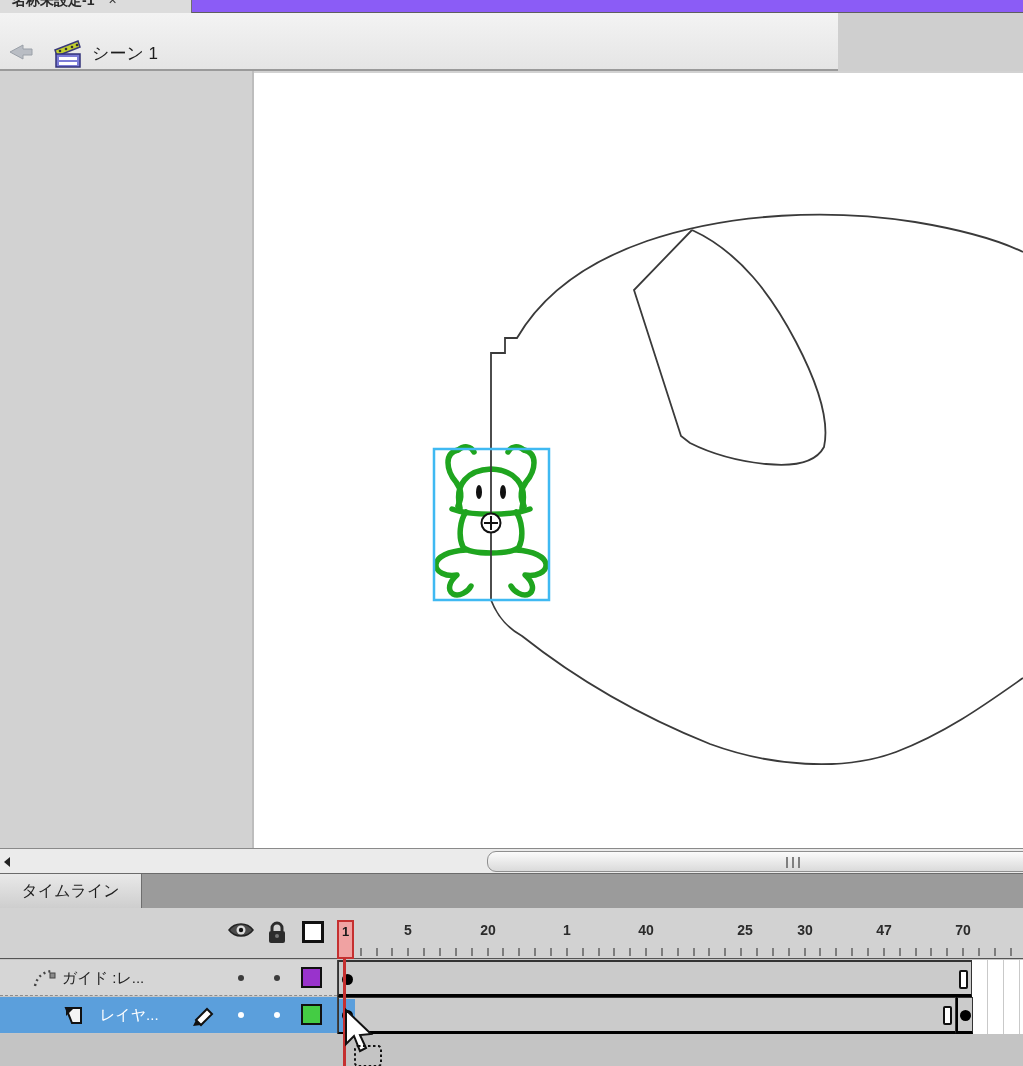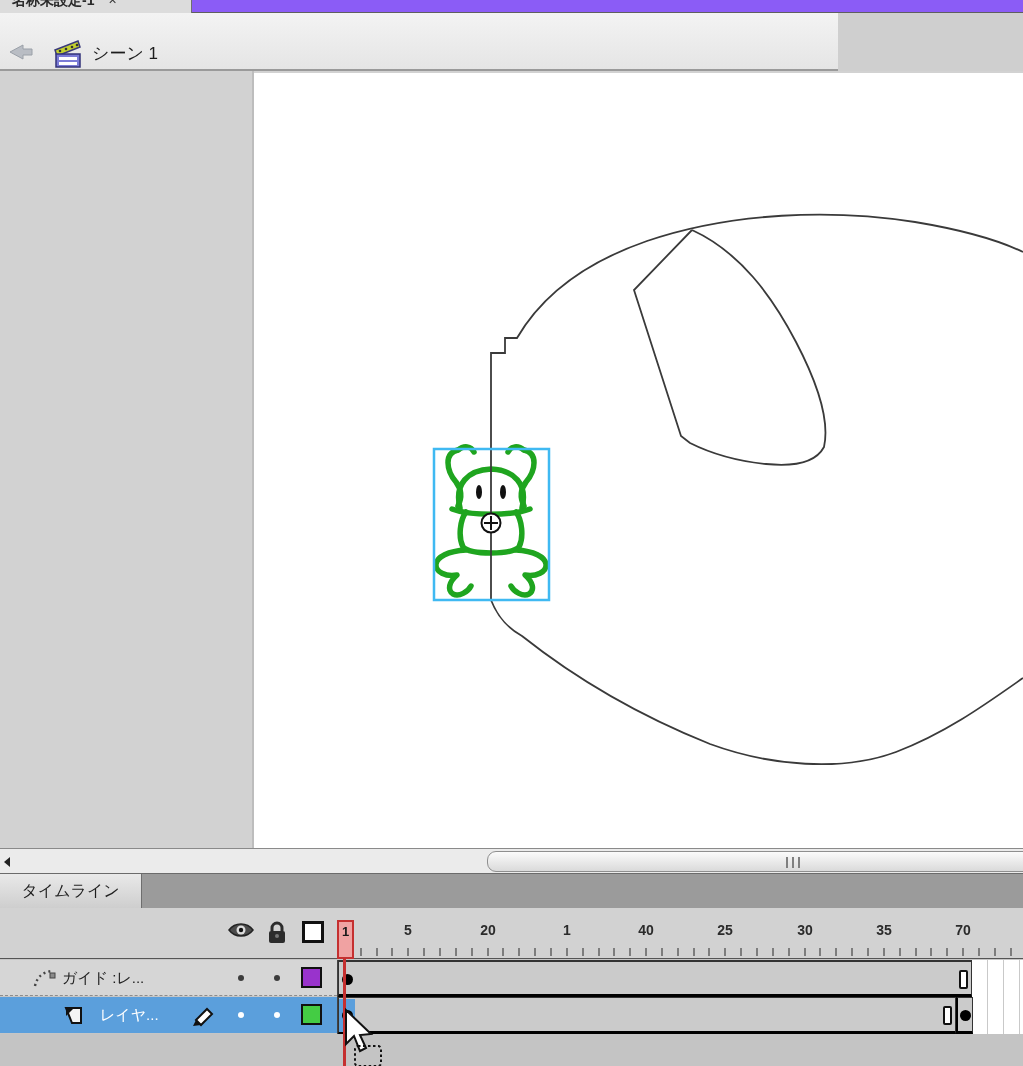--- a/index.html
+++ b/index.html
@@ -188,23 +188,23 @@
         <circle cx="11" cy="15" r="2" fill="#777"></circle>
       </svg>
       <div class="hdr-icon hdr-box" style="width:22px;height:22px;border:3.5px solid #111;background:#fff;"></div>
     </div>
 
     <div class="ruler">
       <span class="ruler-num" style="left:71px">5</span>
       <span class="ruler-num" style="left:151px">20</span>
       <span class="ruler-num" style="left:230px">1</span>
       <span class="ruler-num" style="left:309px">40</span>
-      <span class="ruler-num" style="left:388px">25</span>
+      <span class="ruler-num" style="left:408px">25</span>
       <span class="ruler-num" style="left:468px">30</span>
-      <span class="ruler-num" style="left:547px">35</span>
+      <span class="ruler-num" style="left:547px">47</span>
       <span class="ruler-num" style="left:626px">70</span>
       <div class="ruler-ticks"></div>
     </div>
 
     <div class="playhead-marker">
       <span class="playhead-num">1</span>
     </div>
     <div class="playhead-line"></div>
 
     <div class="layer-row row1">

